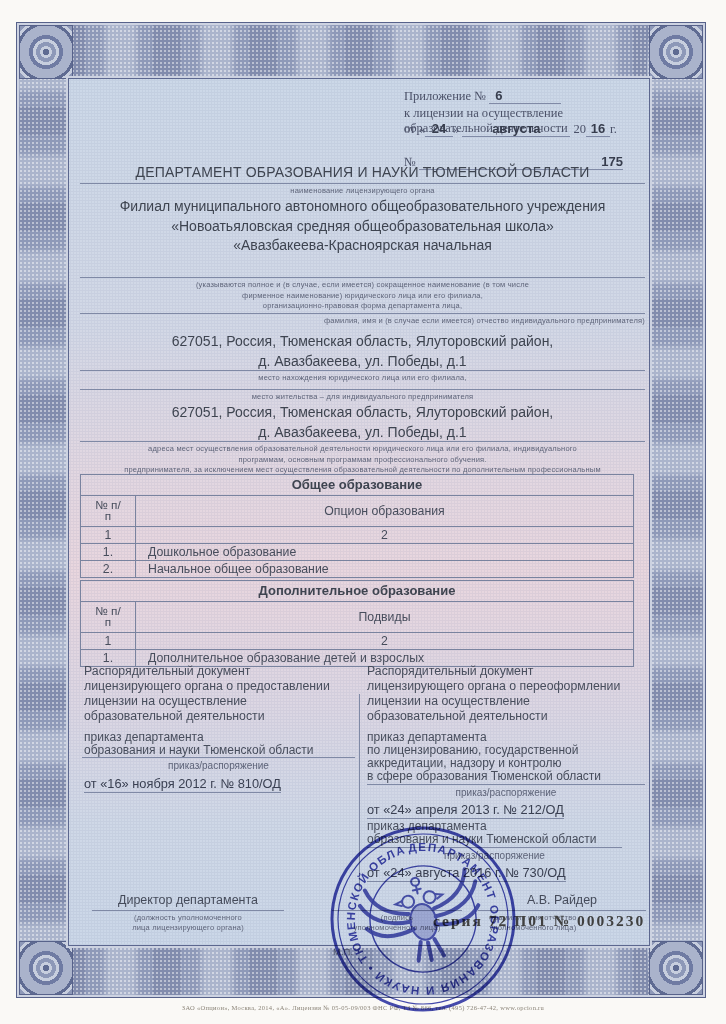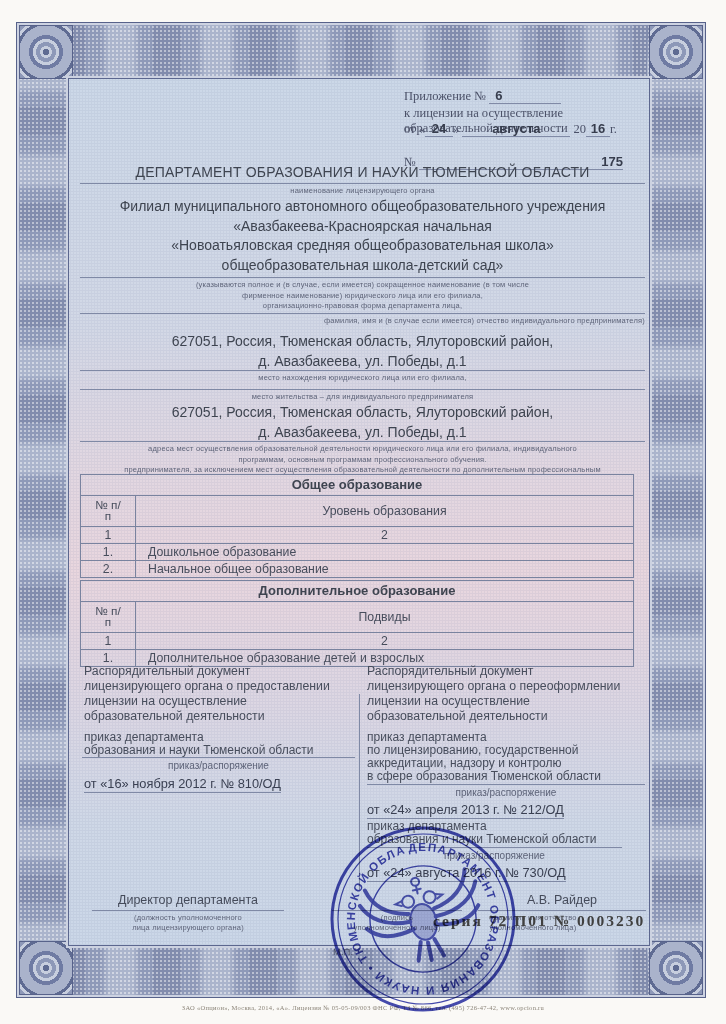--- a/index.html
+++ b/index.html
@@ -108,23 +108,22 @@
     <span>№</span>
     <span class="fill u" style="display:inline-block;min-width:200px;padding-left:4px;">175</span>
   </div>
 
   <div class="abs bold-c" style="left:80px;top:164px;width:565px;font-size:14px;letter-spacing:.2px;">ДЕПАРТАМЕНТ ОБРАЗОВАНИЯ И НАУКИ ТЮМЕНСКОЙ ОБЛАСТИ</div>
   <div class="rule" style="left:80px;top:183px;width:565px;"></div>
   <div class="abs cap" style="left:80px;top:186px;width:565px;">наименование лицензирующего органа</div>
 
   <div class="abs" style="left:75px;top:197px;width:575px;">
     <span class="blockline bold-c" style="font-size:14px;line-height:19.5px;">Филиал муниципального автономного общеобразовательного учреждения</span>
+    <span class="blockline bold-c" style="font-size:14px;line-height:19.5px;">«Новоатьяловская средняя общеобразовательная школа»</span>
     <span class="blockline bold-c" style="font-size:14px;line-height:19.5px;">«Авазбакеева-Красноярская начальная</span>
-    <span class="blockline bold-c" style="font-size:14px;line-height:19.5px;">«Новоатьяловская средняя общеобразовательная школа»</span>
-    <span class="blockline bold-c" style="font-size:14px;line-height:19.5px;">общеобразовательная школа-детский сад»</span>
   </div>
   <div class="rule" style="left:80px;top:277px;width:565px;"></div>
   <div class="abs cap" style="left:80px;top:280px;width:565px;">
     <span class="capline">(указываются полное и (в случае, если имеется) сокращенное наименование (в том числе</span>
     <span class="capline">фирменное наименование) юридического лица или его филиала,</span>
     <span class="capline">организационно-правовая форма департамента лица,</span>
   </div>
   <div class="rule" style="left:80px;top:313px;width:565px;"></div>
   <div class="abs cap" style="left:80px;top:316px;width:565px;text-align:right;">фамилия, имя и (в случае если имеется) отчество индивидуального предпринимателя)</div>
 
@@ -147,21 +146,21 @@
     <span class="capline">программам, основным программам профессионального обучения.</span>
     <span class="capline">предпринимателя, за исключением мест осуществления образовательной деятельности по дополнительным профессиональным</span>
   </div>
 
   <div class="tbl" style="top:474px;">
     <div class="tbl-title">Общее образование</div>
     <div class="trow head-h">
       <div class="tc1">
           <span class="wrapnum">№ п/п</span>
         </div>
-      <div class="tc2 center">Уровень образования</div>
+      <div class="tc2 center">Опцион образования</div>
     </div>
     <div class="trow num-h">
       <div class="tc1">1</div>
       <div class="tc2 center">2</div>
     </div>
     <div class="trow dat-h">
       <div class="tc1">1.</div>
       <div class="tc2 left">Дошкольное образование</div>
     </div>
     <div class="trow dat-h">

